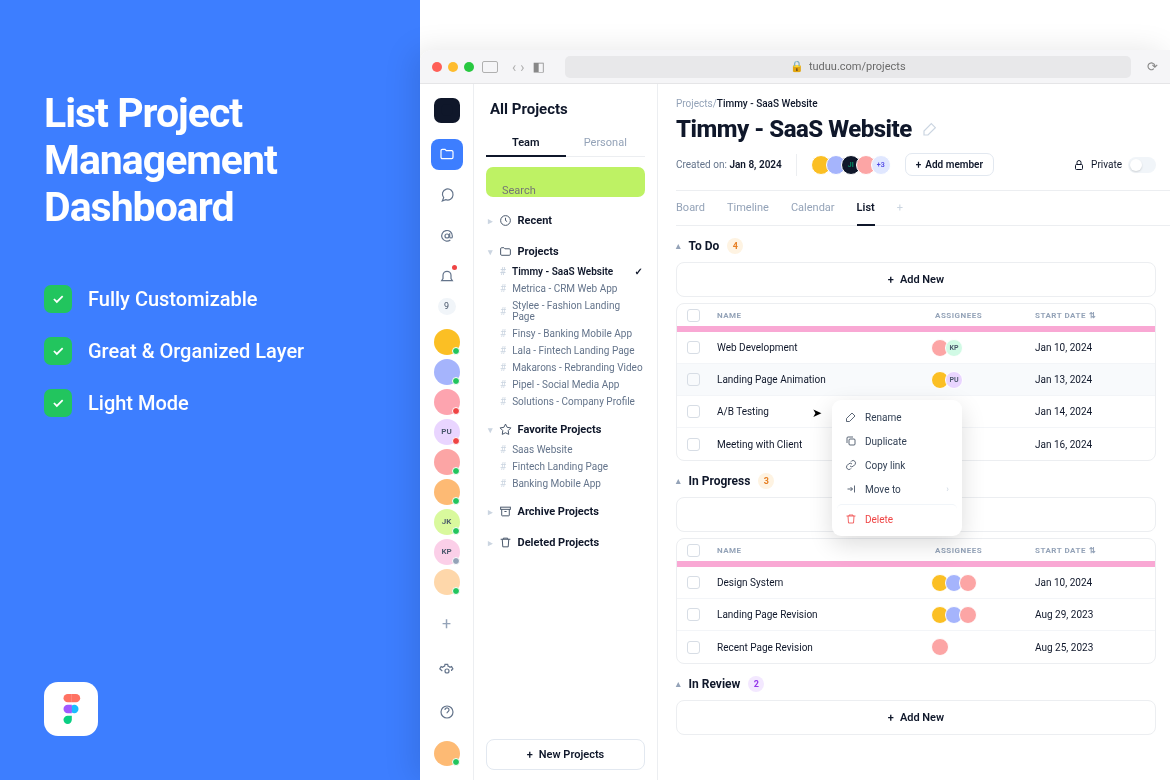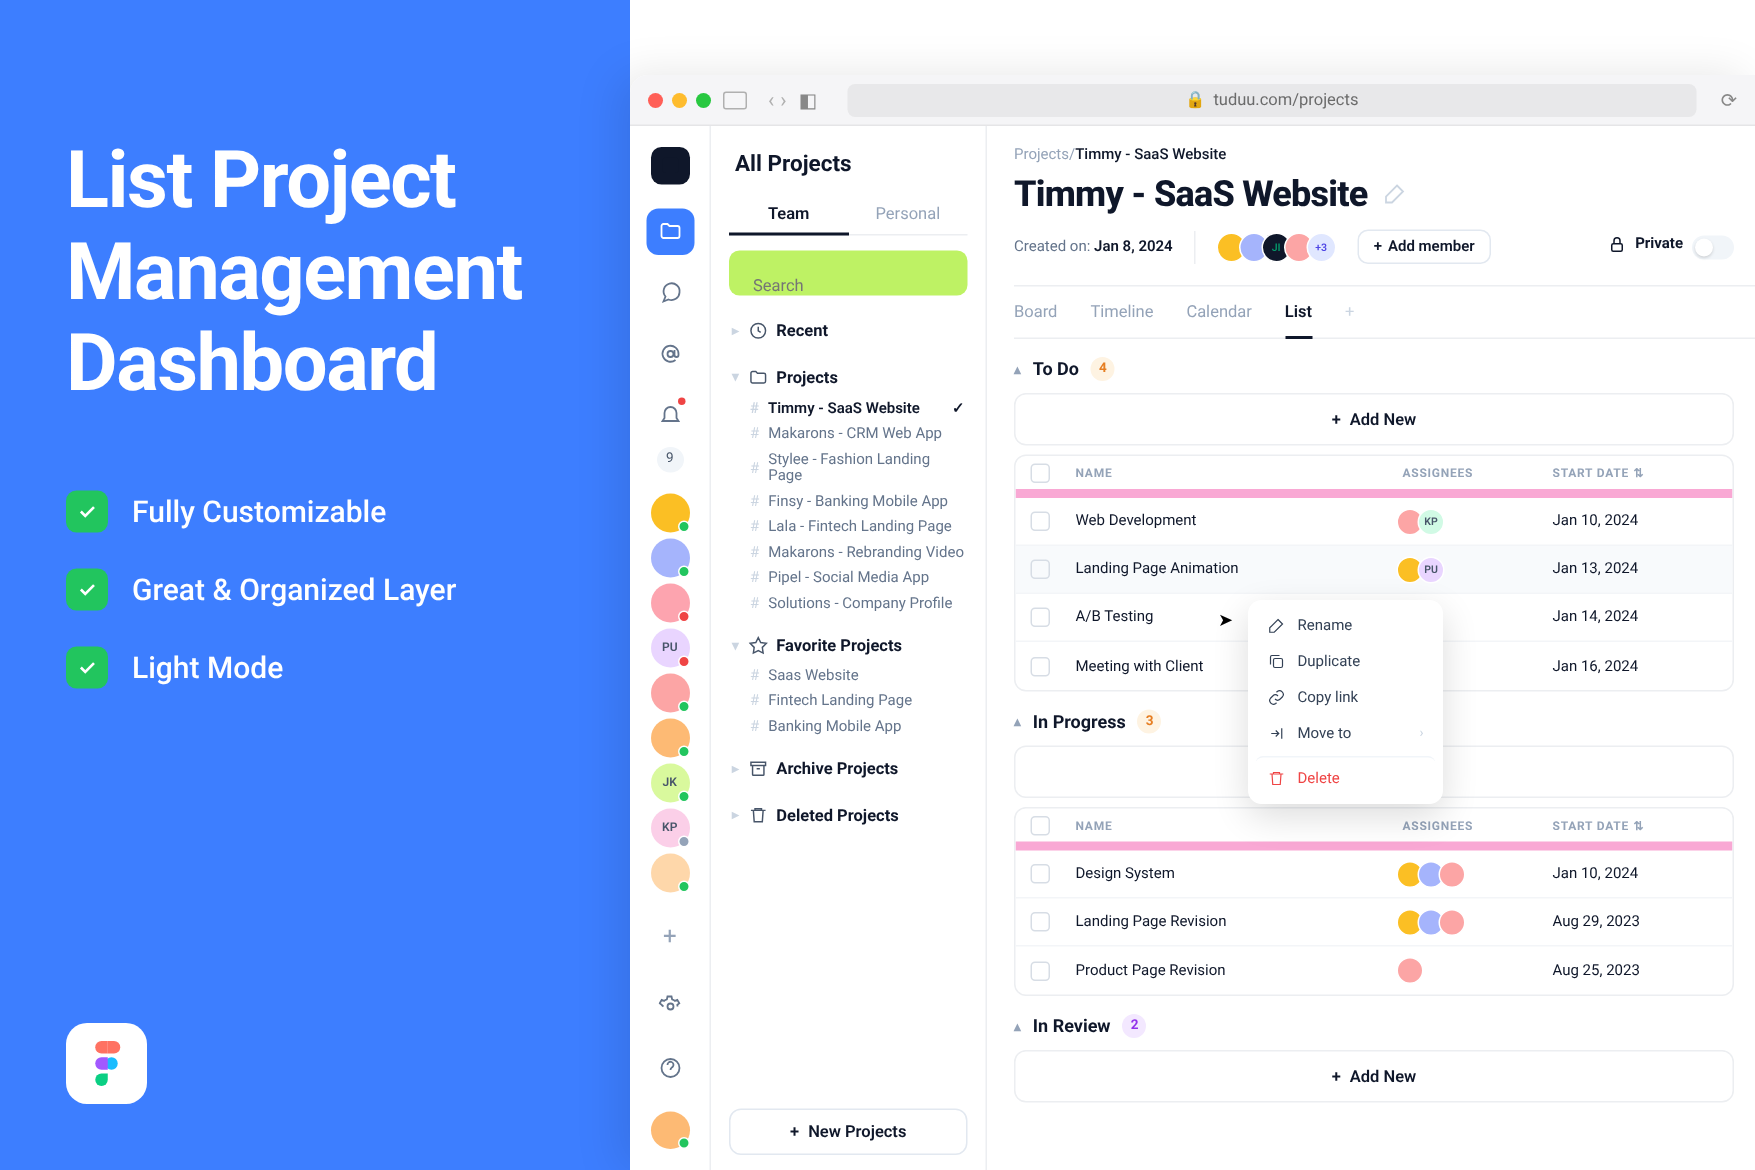--- a/index.html
+++ b/index.html
@@ -1,18 +1,18 @@
 <!DOCTYPE html>
 <html><head>
 <meta charset="utf-8">
 <style>
 *{box-sizing:border-box;margin:0;padding:0;font-family:-apple-system,BlinkMacSystemFont,'Segoe UI',Roboto,sans-serif}
 body{width:1170px;height:780px;overflow:hidden;background:#fff;position:relative}
 .marketing{position:absolute;left:0;top:0;width:420px;height:780px;background:#3d7eff;padding:90px 44px;color:#fff}
-.marketing h1{font-size:53px;font-weight:700;line-height:1.15;letter-spacing:-1px;margin-bottom:54px}
+.marketing h1{font-size:41px;font-weight:700;line-height:1.15;letter-spacing:-1px;margin-bottom:54px}
 .feat{display:flex;align-items:center;gap:16px;margin-bottom:24px}
 .feat .chk{width:28px;height:28px;background:#22c55e;border-radius:7px;display:flex;align-items:center;justify-content:center}
 .feat .chk svg{width:14px;height:14px;stroke:#fff;stroke-width:3;fill:none}
 .feat span{font-size:20px;font-weight:500}
 .figma-badge{position:absolute;bottom:44px;left:44px;width:54px;height:54px;background:#fff;border-radius:14px;display:flex;align-items:center;justify-content:center}
 .app-window{position:absolute;left:420px;top:50px;width:750px;height:730px;background:#fff;border-radius:12px 0 0 0;box-shadow:-8px 0 30px rgba(0,0,0,0.1);overflow:hidden;display:flex;flex-direction:column}
 .browser-chrome{height:34px;background:#f5f5f7;border-bottom:1px solid #e5e5e7;display:flex;align-items:center;padding:0 12px;gap:8px}
 .traffic{display:flex;gap:6px}
 .traffic span{width:10px;height:10px;border-radius:50%}
 .tr-r{background:#ff5f57}.tr-y{background:#febc2e}.tr-g{background:#28c840}
@@ -60,21 +60,21 @@
 .title-row{display:flex;align-items:center;gap:10px;margin-bottom:10px}
 .title-row h2{font-size:24px;font-weight:800;color:#0f172a;letter-spacing:-0.5px}
 .edit-ic{color:#cbd5e1}
 .meta-row{display:flex;align-items:center;gap:14px;font-size:10px;color:#64748b;padding-bottom:14px;border-bottom:1px solid #eceef1}
 .meta-row b{color:#0f172a;font-weight:600}
 .divider{width:1px;height:22px;background:#eceef1}
 .avatars{display:flex}
 .av{width:20px;height:20px;border-radius:50%;border:1.5px solid #fff;margin-left:-5px;font-size:7px;display:flex;align-items:center;justify-content:center;font-weight:600}
 .av:first-child{margin-left:0}
 .addmem{border:1px solid #e2e8f0;border-radius:7px;padding:5px 10px;font-size:10px;font-weight:600;color:#0f172a;display:flex;align-items:center;gap:4px;cursor:pointer}
-.private{display:flex;gap:6px;font-size:10px;font-weight:700;color:#0f172a;margin-left:auto;margin-right:14px}
+.private{display:flex;align-items:center;gap:6px;font-size:10px;font-weight:400;color:#0f172a;margin-left:auto;margin-right:14px}
 .switch{width:28px;height:16px;background:#f1f5f9;border-radius:10px;position:relative}
 .switch::after{content:'';position:absolute;width:12px;height:12px;background:#fff;border-radius:50%;top:2px;left:2px;box-shadow:0 1px 2px rgba(0,0,0,0.15)}
 .view-tabs{display:flex;gap:22px;padding:10px 0 0;border-bottom:1px solid #eceef1;font-size:11px}
 .vtab{padding-bottom:10px;color:#94a3b8;cursor:pointer}
 .vtab.active{color:#0f172a;font-weight:600;border-bottom:2px solid #0f172a;margin-bottom:-1px}
 .vtab.plus{color:#cbd5e1}
 .section{margin-top:12px}
 .sec-head{display:flex;align-items:center;gap:8px;font-size:12px;font-weight:700;color:#0f172a;margin-bottom:8px}
 .sec-head .caret{color:#94a3b8;font-size:9px}
 .count-badge{background:#fef3e2;color:#e67e22;font-size:9px;font-weight:700;width:16px;height:16px;border-radius:50%;display:flex;align-items:center;justify-content:center}
@@ -265,21 +265,21 @@
             <span>Projects</span>
           </div>
         <div id="proj-list">
             <div class="proj-item sel">
               <span class="hash">#</span>
               <span>Timmy - SaaS Website</span>
               <span class="chkmark">✓</span>
             </div>
             <div class="proj-item ">
               <span class="hash">#</span>
-              <span>Makarons - CRM Web App</span>
+              <span>Metrica - CRM Web App</span>
             </div>
             <div class="proj-item ">
               <span class="hash">#</span>
               <span>Stylee - Fashion Landing Page</span>
             </div>
             <div class="proj-item ">
               <span class="hash">#</span>
               <span>Finsy - Banking Mobile App</span>
             </div>
             <div class="proj-item ">
@@ -472,21 +472,21 @@
                 <span>Landing Page Revision</span>
                 <div class="asgn">
                   <div class="av" style="background:#fbbf24;font-size:7px;color:#475569"></div>
                   <div class="av" style="background:#a5b4fc;font-size:7px;color:#475569"></div>
                   <div class="av" style="background:#fca5a5;font-size:7px;color:#475569"></div>
                 </div>
                 <span>Aug 29, 2023</span>
               </div>
               <div class="trow ">
                 <div class="cbx"></div>
-                <span>Product Page Revision</span>
+                <span>Recent Page Revision</span>
                 <div class="asgn">
                   <div class="av" style="background:#fca5a5;font-size:7px;color:#475569"></div>
                 </div>
                 <span>Aug 25, 2023</span>
               </div>
             </div>
           </div>
           <div class="section">
             <div class="sec-head">
               <span class="caret">▴</span>

